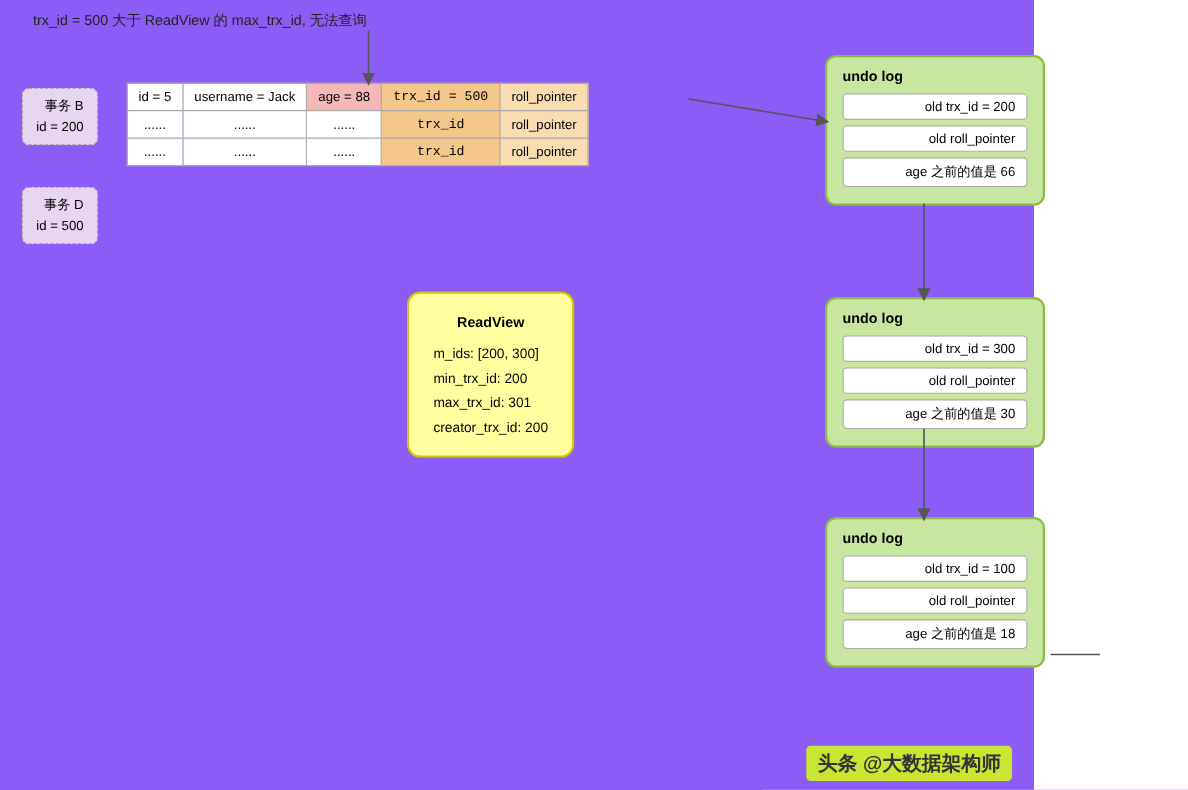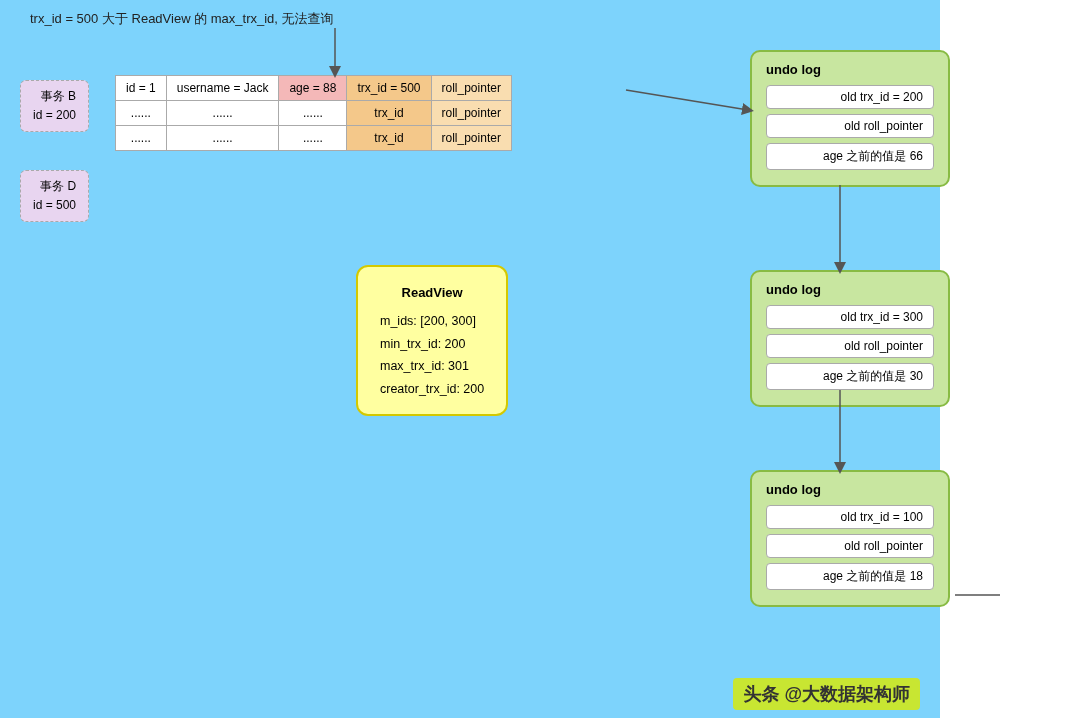--- a/index.html
+++ b/index.html
@@ -9,21 +9,21 @@
       font-size: 13px;
       width: 1080px;
       height: 718px;
       overflow: hidden;
       position: relative;
     }
     .diagram-container {
       position: relative;
       width: 940px;
       height: 718px;
-      background: #7dd3fc;
+      background: #8b5cf6;
       padding-left: 20px;
     }
 
     
     .top-annotation {
       position: absolute;
       top: 10px;
       left: 30px;
       font-size: 13px;
       color: #222;
@@ -59,28 +59,28 @@
     .data-table td {
       border: 1.5px solid #aaa;
       padding: 5px 10px;
       font-size: 12px;
       white-space: nowrap;
       background: #fff;
       min-width: 50px;
       text-align: center;
     }
     .cell-pink { background: #f4b8b8 !important; }
-    .cell-orange { background: #f4c88a !important; }
+    .cell-orange { background: #f4c88a !important; font-family: Liberation Mono, monospace; }
     .cell-light-orange { background: #f9ddb0 !important; }
 
     
     .readview-box {
       position: absolute;
       top: 265px;
-      left: 356px;
+      left: 370px;
       background: #ffffa0;
       border: 2px solid #d4c900;
       border-radius: 12px;
       padding: 14px 22px;
       font-size: 12.5px;
       line-height: 1.8;
     }
     .readview-title {
       font-weight: bold;
       font-size: 13px;
@@ -148,21 +148,21 @@
   </div>
 
   <div class="trans-box trans-box-d">
     <div>事务 D</div>
     <div>id = 500</div>
   </div>
 
   <table class="data-table">
     <tbody id="table-body">
     <tr>
-          <td>id = 1</td>
+          <td>id = 5</td>
           <td>username = Jack</td>
           <td class="cell-pink">age = 88</td>
           <td class="cell-orange">trx_id = 500</td>
           <td class="cell-light-orange">roll_pointer</td>
         </tr>
         <tr>
           <td>......</td>
           <td>......</td>
           <td>......</td>
           <td class="cell-orange">trx_id</td>

